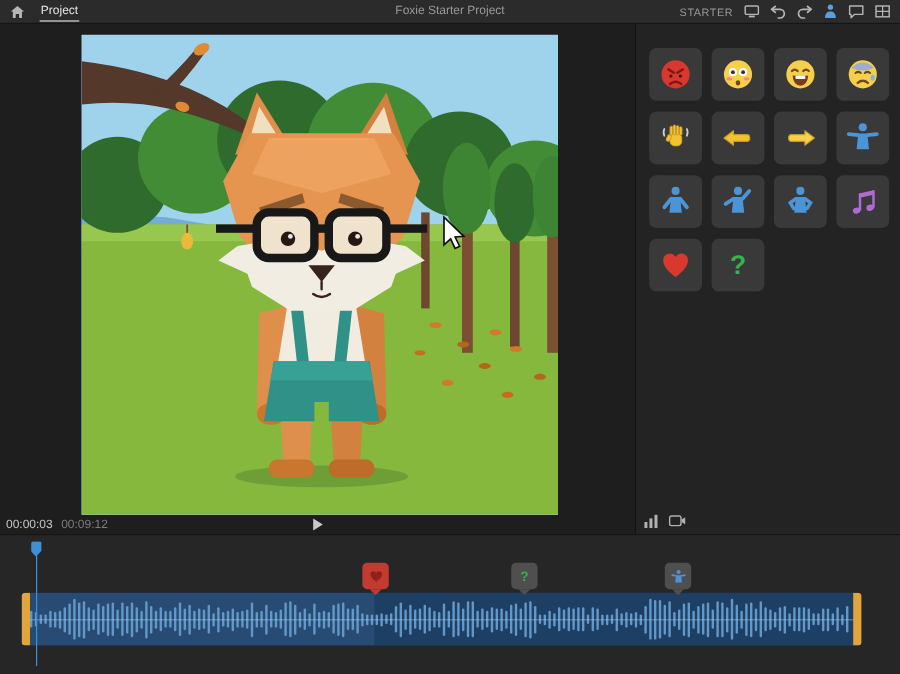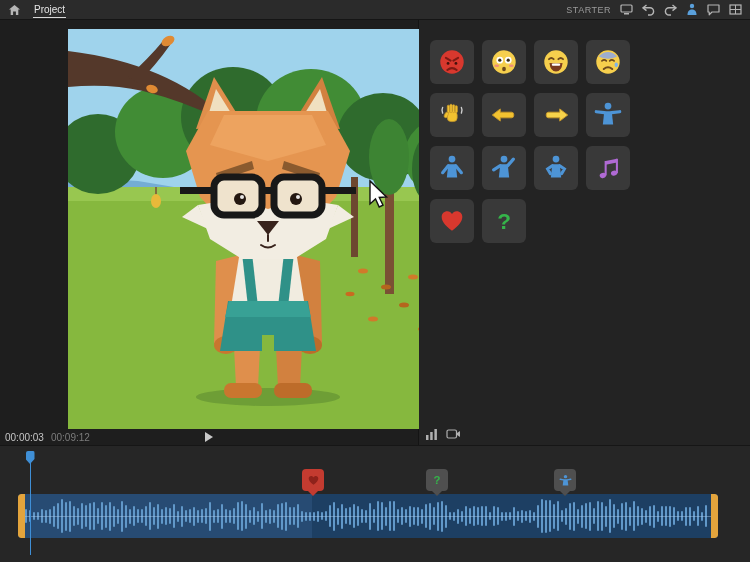--- a/index.html
+++ b/index.html
@@ -12,21 +12,21 @@
     display:flex;align-items:center;padding:0 8px;color:#b0b0b0;font-size:10px;position:relative}
   .tb-left{display:flex;align-items:center;gap:12px;z-index:2}
   .tab{color:#e6e6e6;padding:2px 1px 2px;border-bottom:1.5px solid #d8d8d8}
   .tb-title{position:absolute;left:0;right:0;text-align:center;color:#9a9a9a;z-index:1}
   .tb-right{margin-left:auto;display:flex;align-items:center;gap:9px;z-index:2}
   .starter{font-size:9px;letter-spacing:.5px;color:#9a9a9a}
   .icnbtn{display:inline-flex;align-items:center;justify-content:center;cursor:pointer;background:none;border:none;padding:0}
 
   
   .main{display:flex;height:425px}
-  .stage-panel{width:419px;position:relative;background:#1e1e1e;border-right:1px solid #141414}
+  .stage-panel{width:530px;position:relative;background:#1e1e1e;border-right:1px solid #141414}
   .canvas{position:absolute;left:68px;top:9px;width:397px;height:400px;background:#9fd3ec;cursor:default}
   .stage-controls{position:absolute;left:0;right:0;bottom:0;height:16px;display:flex;align-items:center;padding:0 5px}
   .timecode{font-size:10px;color:#c6c6c6;white-space:nowrap}
   .tc-dur{color:#7c7c7c;margin-left:7px}
   .play{position:absolute;left:50%;transform:translateX(-50%);background:none;border:none;cursor:pointer;display:flex;align-items:center}
 
   .triggers-panel{flex:1;background:#232323;position:relative}
   .trigger-grid{display:grid;grid-template-columns:repeat(4,44px);gap:9px 8px;padding:20px 0 0 11px}
   .trig{width:44px;height:44px;background:#393939;border:none;border-radius:6px;
     display:flex;align-items:center;justify-content:center;cursor:pointer;padding:0}
@@ -59,20 +59,21 @@
 
 <div class="topbar">
   <div class="tb-left">
     <button class="icnbtn">
       <svg width="13" height="12" viewBox="0 0 13 12">
           <path d="M6.5 1 L12 5.5 H10.3 V11 H7.9 V7.6 H5.1 V11 H2.7 V5.5 H1 Z" fill="#b5b5b5"></path>
         </svg>
     </button>
     <span class="tab">Project</span>
   </div>
+  <div class="tb-title">Foxie Starter Project</div>
   <div class="tb-right">
     <span class="starter">STARTER</span>
     <button class="icnbtn">
       <svg width="13" height="11" viewBox="0 0 13 11">
           <rect x="1" y="1" width="11" height="7" rx="1" fill="none" stroke="#b5b5b5" stroke-width="1.2"></rect>
           <rect x="4" y="9" width="5" height="1.5" fill="#b5b5b5"></rect>
         </svg>
     </button>
     <button class="icnbtn">
       <svg width="13" height="12" viewBox="0 0 13 12">

